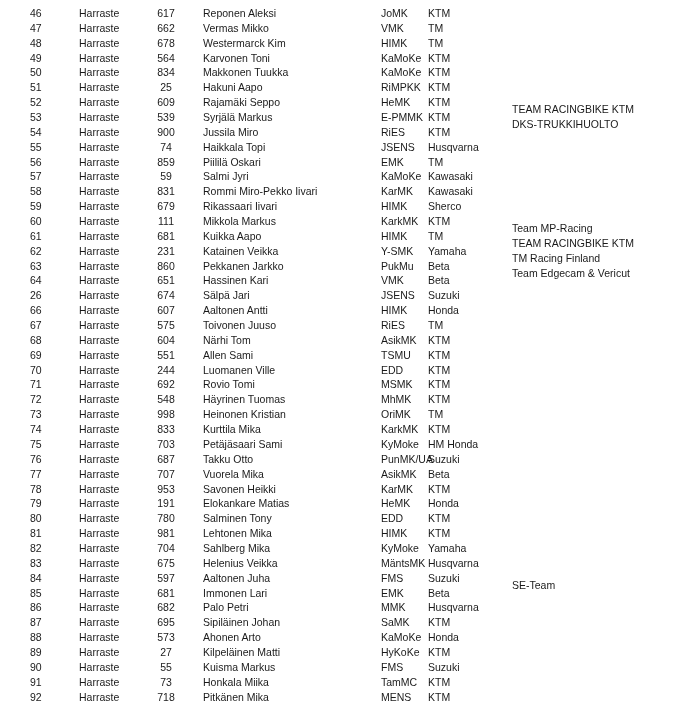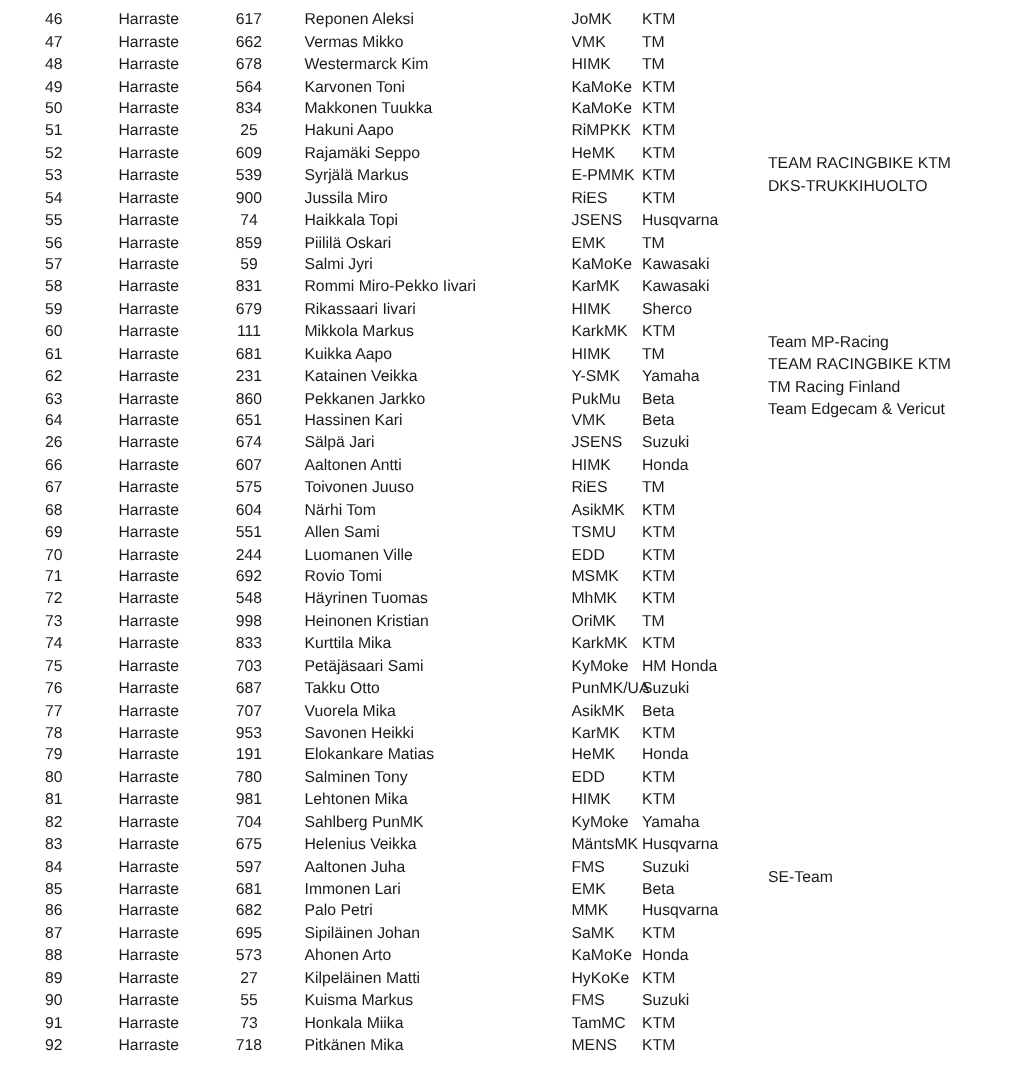--- a/index.html
+++ b/index.html
@@ -380,21 +380,21 @@
     <span class="c-name">Lehtonen Mika</span>
     <span class="c-club">HIMK</span>
     <span class="c-brand">KTM</span>
     <span class="c-team"></span>
   </div>
 
   <div class="row">
     <span class="c-pos">82</span>
     <span class="c-class">Harraste</span>
     <span class="c-num">704</span>
-    <span class="c-name">Sahlberg PunMK</span>
+    <span class="c-name">Sahlberg Mika</span>
     <span class="c-club">KyMoke</span>
     <span class="c-brand">Yamaha</span>
     <span class="c-team"></span>
   </div>
 
   <div class="row">
     <span class="c-pos">83</span>
     <span class="c-class">Harraste</span>
     <span class="c-num">675</span>
     <span class="c-name">Helenius Veikka</span>

